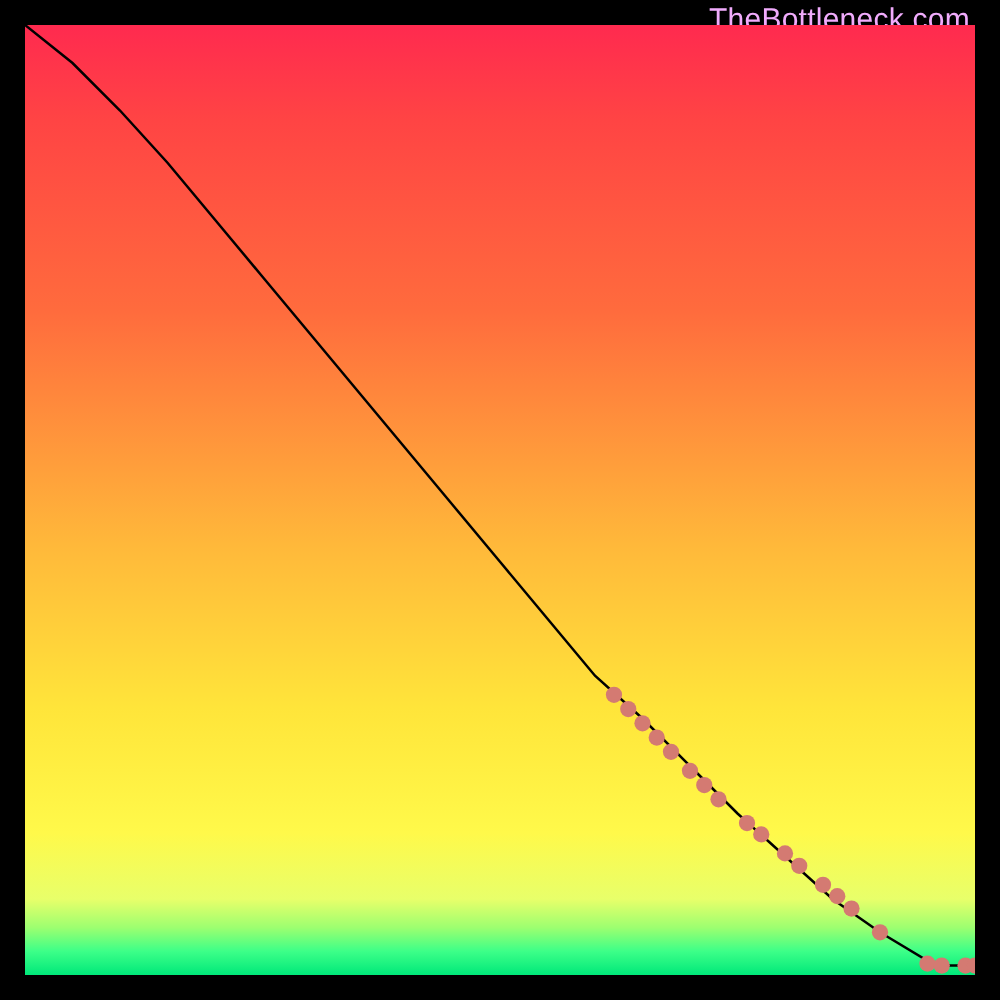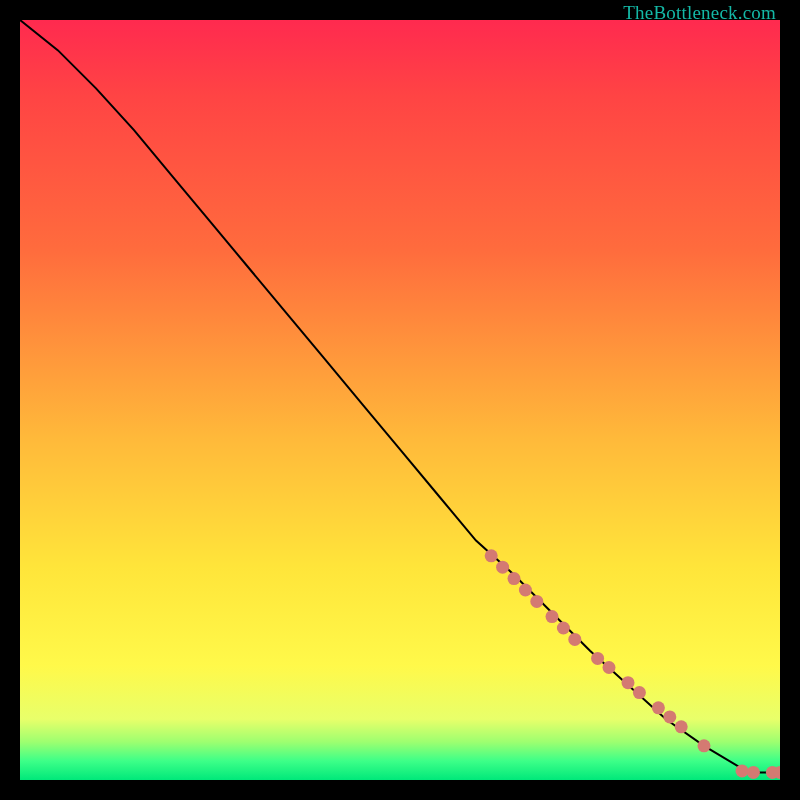--- a/index.html
+++ b/index.html
@@ -36,23 +36,23 @@
       #e8ff6a 92%,
       #9dff70 95%,
       #3dff88 97.5%,
       #00e87a 100%
     );
   }
   .attribution {
     position: absolute;
     right: 24px;
     top: 2px;
-    font-family: Liberation Serif, serif;
-    font-size: 19px;
-    color: #14b8a6;
+    font-family: Liberation Sans, sans-serif;
+    font-size: 24px;
+    color: #f0abfc;
     letter-spacing: 0.2px;
     user-select: none;
   }
   svg.overlay {
     position: absolute;
     left: 0;
     top: 0;
     width: 760px;
     height: 760px;
   }

